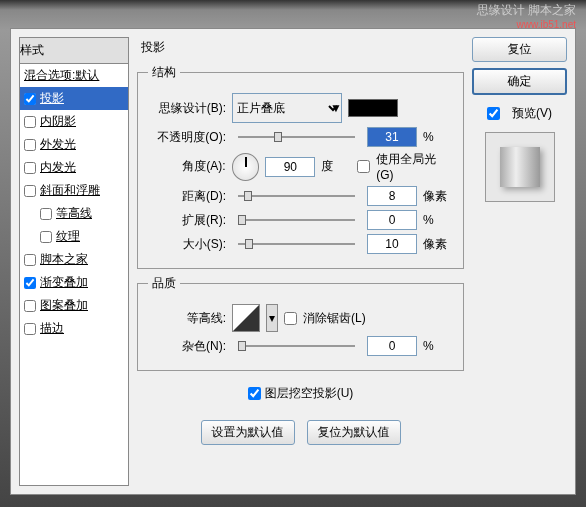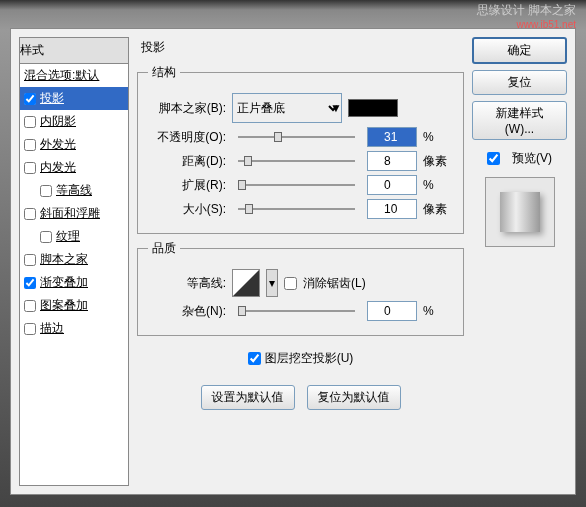--- a/index.html
+++ b/index.html
@@ -17,21 +17,21 @@
 .sidebar-item input[type=checkbox] { width: 12px; height: 12px; }
 .main { flex: 1; display: flex; flex-direction: column; gap: 6px; }
 fieldset { border: 1px solid #999; padding: 8px 10px 10px; }
 legend { padding: 0 4px; }
 .row { display: flex; align-items: center; gap: 6px; margin: 4px 0; }
 .label { width: 78px; text-align: right; }
 select { width: 110px; height: 30px; border: 1px solid #7b9ebd; }
 .swatch { width: 50px; height: 18px; background: #000; border: 1px solid #666; }
 .slider { flex: 1; height: 2px; background: #999; position: relative; margin: 0 6px; }
 .thumb { position: absolute; top: -4px; width: 8px; height: 10px; background: #ddd; border: 1px solid #666; }
-input.num { width: 50px; height: 20px; border: 1px solid #7b9ebd; padding: 1px 16px; text-align: left; }
+input.num { width: 50px; height: 20px; border: 1px solid #7b9ebd; padding: 1px 3px; text-align: center; }
 input.num.sel { background: #316ac5; color: #fff; }
 .unit { width: 30px; }
 .dial { width: 28px; height: 28px; border: 1px solid #888; border-radius: 50%; background: radial-gradient(#fff, #ddd); position: relative; }
 .dial::after { content: ''; position: absolute; top: 3px; left: 12px; width: 2px; height: 10px; background: #000; transform-origin: bottom; }
 .contour { width: 28px; height: 28px; border: 1px solid #888; background: linear-gradient(135deg, #fff 49%, #333 51%); }
 .contour-dd { width: 12px; height: 28px; border: 1px solid #888; background: #ddd; display: flex; align-items: center; justify-content: center; }
 .btn { background: linear-gradient(#fdfdfd, #e0e0e0); border: 1px solid #7b9ebd; border-radius: 3px; padding: 3px 10px; cursor: pointer; }
 .btn-row { display: flex; gap: 12px; justify-content: center; margin-top: 4px; }
 .right { width: 95px; display: flex; flex-direction: column; gap: 6px; }
 .right .btn { width: 100%; }
@@ -67,27 +67,27 @@
             <span>内阴影</span>
           </div>
           <div class="sidebar-item">
             <input type="checkbox" style="">
             <span>外发光</span>
           </div>
           <div class="sidebar-item">
             <input type="checkbox" style="">
             <span>内发光</span>
           </div>
+          <div class="sidebar-item">
+            <input type="checkbox" style="">
+            <span>斜面和浮雕</span>
+          </div>
           <div class="sidebar-item indented">
             <input type="checkbox" style="">
             <span>等高线</span>
-          </div>
-          <div class="sidebar-item">
-            <input type="checkbox" style="">
-            <span>斜面和浮雕</span>
           </div>
           <div class="sidebar-item indented">
             <input type="checkbox" style="">
             <span>纹理</span>
           </div>
           <div class="sidebar-item">
             <input type="checkbox" style="">
             <span>脚本之家</span>
           </div>
           <div class="sidebar-item">
@@ -105,35 +105,43 @@
         </div>
     </div>
 
     <div class="main">
       <div style="padding:2px 4px">投影</div>
 
       <fieldset>
         <legend>结构</legend>
 
         <div class="row">
-          <span class="label">脚本之家(B):</span>
+          <span class="label">思缘设计(B):</span>
           <select><option>正片叠底</option></select>
           <span style="margin-left:-18px;pointer-events:none">▼</span>
           <div class="swatch"></div>
         </div>
 
         <div class="row">
           <span class="label">不透明度(O):</span>
           <div class="slider">
               <div class="thumb" style="left:31%"></div>
             </div>
           <input class="num sel" value="31" style="">
           <span class="unit">%</span>
         </div>
 
+        <div class="row">
+          <span class="label">角度(A):</span>
+          <div class="dial"></div>
+          <input class="num" value="90" style="">
+          <span class="unit">度</span>
+          <input type="checkbox" style="">
+          <span>使用全局光(G)</span>
+        </div>
 
         <div class="row">
           <span class="label">距离(D):</span>
           <div class="slider">
               <div class="thumb" style="left:5%"></div>
             </div>
           <input class="num" value="8" style="">
           <span class="unit">像素</span>
         </div>
 
@@ -179,23 +187,22 @@
         <input type="checkbox" checked="" style="">
         <span>图层挖空投影(U)</span>
       </div>
       <div class="btn-row">
         <button class="btn">设置为默认值</button>
         <button class="btn">复位为默认值</button>
       </div>
     </div>
 
     <div class="right">
+      <button class="btn">复位</button>
       <button class="btn primary">确定</button>
-      <button class="btn">复位</button>
-      <button class="btn">新建样式(W)...</button>
       <div class="preview-chk">
         <input type="checkbox" checked="" style="">
         <span>预览(V)</span>
       </div>
       <div class="preview-box">
         <div class="preview-cube"></div>
       </div>
     </div>
   </div>
 </div>

